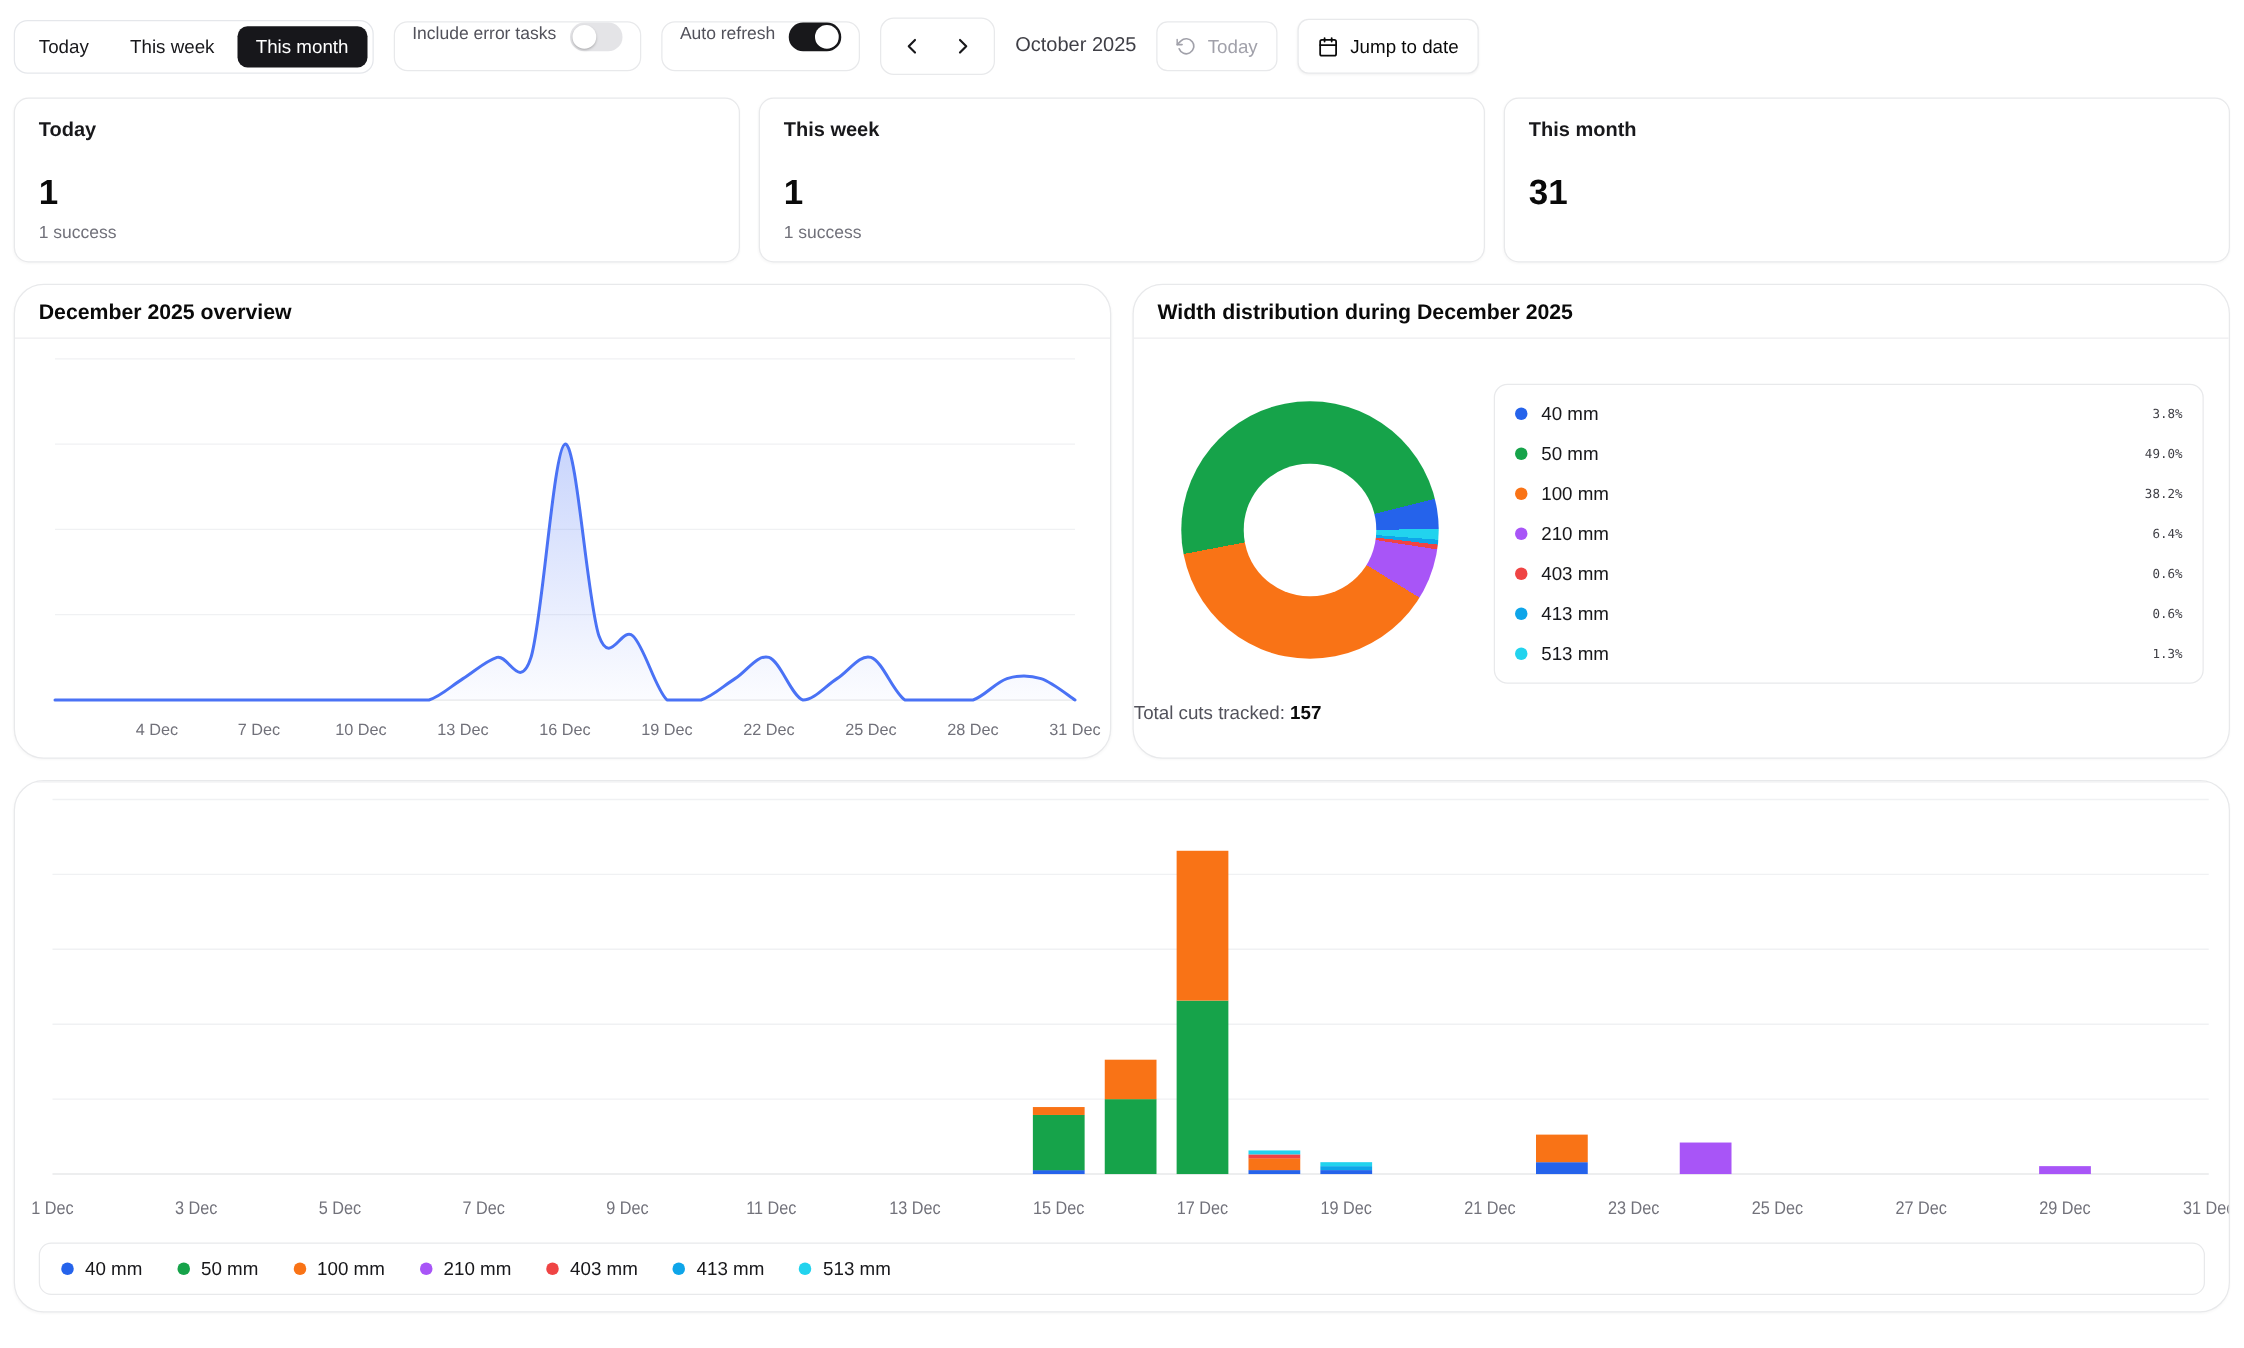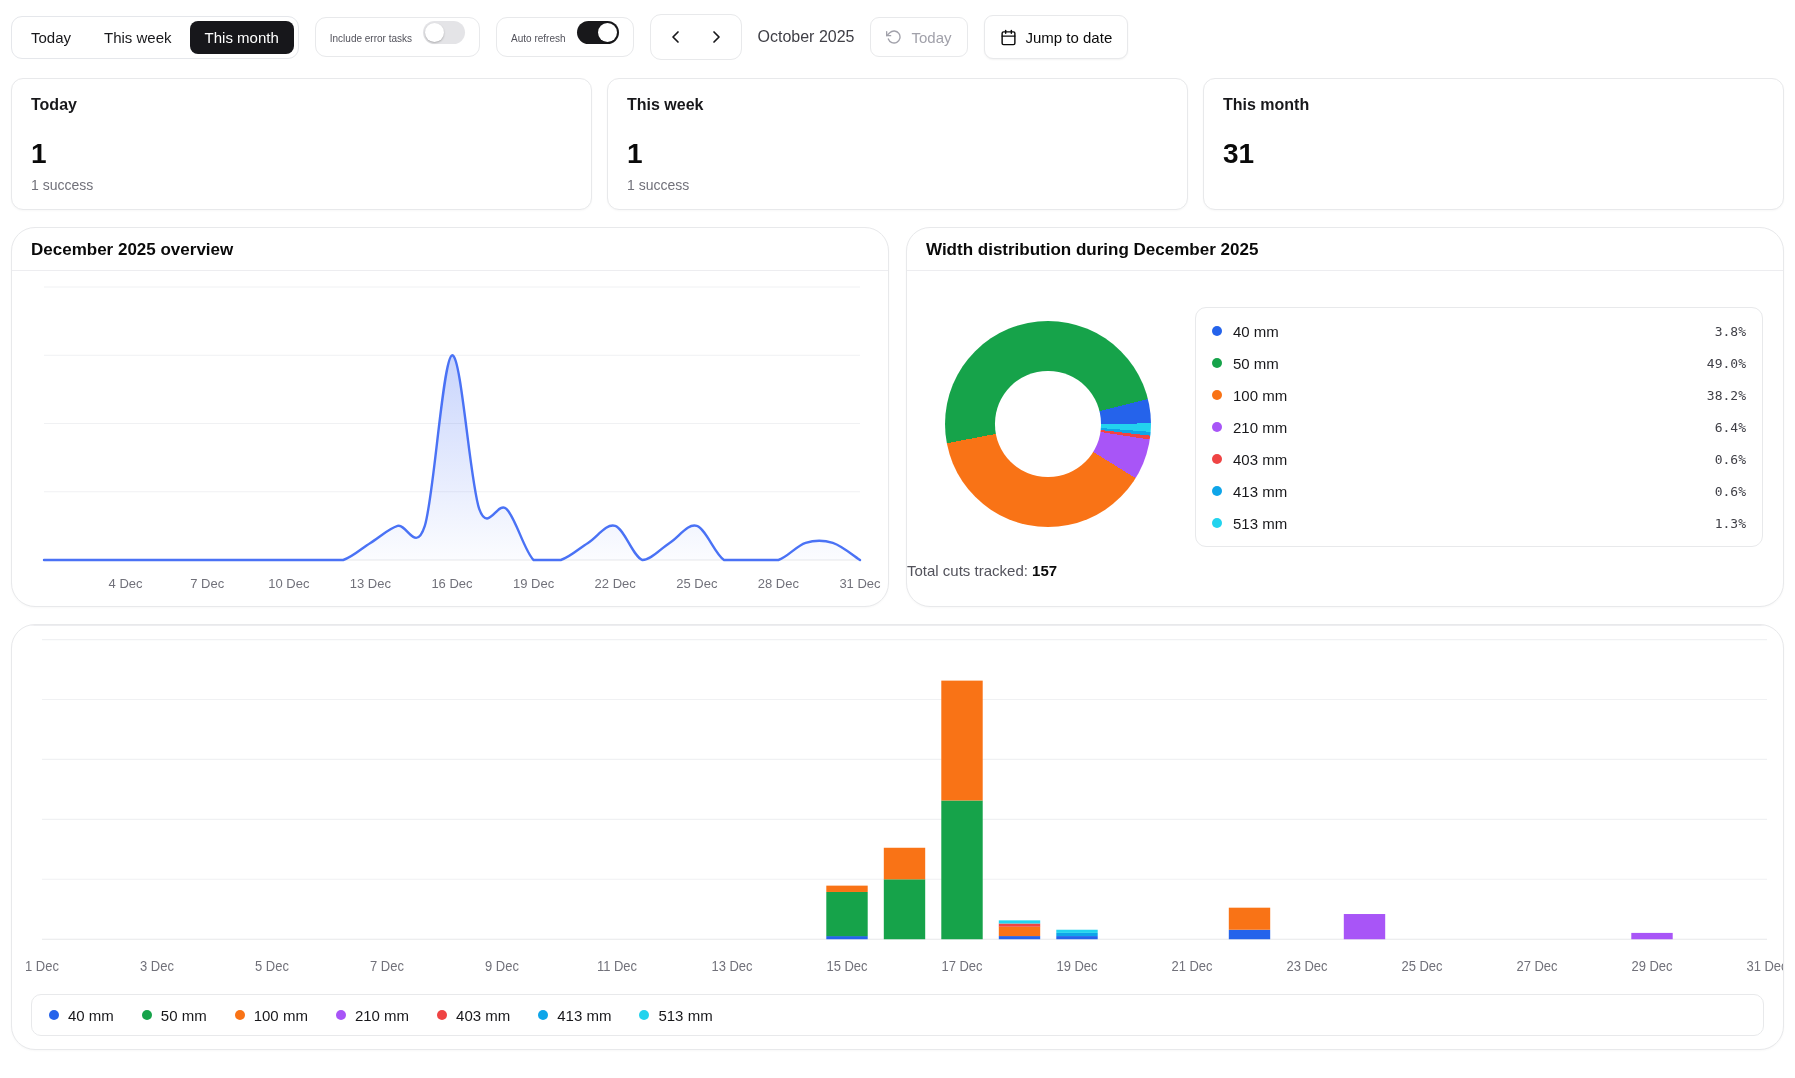--- a/index.html
+++ b/index.html
@@ -6,21 +6,21 @@
   html,body{background:#ffffff}
   body{
     width:1795px;height:1078px;padding:14px 11px;overflow:hidden;
     font-family:"Liberation Sans","DejaVu Sans",sans-serif;color:#18181b;
   }
   
   .toolbar{display:flex;align-items:center;gap:16px}
   .segmented{display:inline-flex;align-items:center;gap:3px;border:1px solid #e5e7eb;border-radius:11px;padding:4px;background:#fff}
   .seg-item{border:none;background:transparent;font:inherit;font-size:15px;font-weight:500;color:#18181b;padding:8px 15px;border-radius:8px;cursor:pointer;white-space:nowrap}
   .seg-item.active{background:#17171b;color:#fff}
-  .pill{display:flex;align-items:flex-end;gap:11px;border:1px solid #e8e9eb;border-radius:11px;padding:12px 14px;height:40px;font-size:10px;color:#52525b;background:#fff}
+  .pill{display:flex;align-items:flex-start;gap:11px;border:1px solid #e8e9eb;border-radius:11px;padding:0 14px;height:40px;font-size:14px;color:#52525b;background:#fff}
   .switch{width:42px;height:23px;border-radius:12px;background:#e4e4e7;position:relative;cursor:pointer;flex:none}
   .switch .knob{position:absolute;top:2px;left:2px;width:19px;height:19px;border-radius:50%;background:#fff;box-shadow:0 1px 2px rgba(0,0,0,.25)}
   .switch.on{background:#18181b}
   .switch.on .knob{left:21px}
   .nav-group{display:flex;align-items:center;border:1px solid #e8e9eb;border-radius:11px;height:46px;padding:0 5px;background:#fff}
   .nav-btn{width:40px;height:36px;display:flex;align-items:center;justify-content:center;background:none;border:none;border-radius:8px;cursor:pointer;color:#18181b}
   .period{font-size:16px;color:#3f3f46;white-space:nowrap}
   .btn{display:flex;align-items:center;gap:9px;border:1px solid #e8e9eb;background:#fff;border-radius:9px;height:40px;padding:0 15px;font:inherit;font-size:15px;cursor:pointer;white-space:nowrap}
   .btn.ghost{color:#a1a1aa}
   .btn.strong{color:#0a0a0a;font-weight:500;height:44px;box-shadow:0 1px 2px rgba(0,0,0,.05)}
@@ -41,21 +41,21 @@
   .line-body{flex:1;position:relative}
   .line-body svg{position:absolute;inset:0;width:100%;height:100%}
   
   .dist-body{flex:none;display:flex;align-items:flex-start;gap:44px;padding:36px 20px 0 38px}
   .donut{width:206px;height:206px;border-radius:50%;position:relative;flex:none;margin-top:14px}
   .donut-hole{position:absolute;inset:24.5%;background:#fff;border-radius:50%}
   .legend-box{flex:1;border:1px solid #e8e9eb;border-radius:11px;padding:7px 16px}
   .legend-row{display:flex;align-items:center;height:32px}
   .legend-dot{width:10px;height:10px;border-radius:50%;margin-right:11px;flex:none}
   .legend-label{font-size:15px;font-weight:500;color:#18181b}
-  .legend-pct{margin-left:auto;font-family:"DejaVu Sans Mono",monospace;font-size:13px;color:#3f3f46}
+  .legend-pct{margin-left:auto;font-family:"DejaVu Sans Mono",monospace;font-size:10px;color:#3f3f46}
   .total-line{text-align:left;font-size:15px;color:#52525b;margin-top:15px}
   .total-line b{color:#0a0a0a;font-weight:700}
   
   .bottom-card{margin-top:17px;height:426px;display:flex;flex-direction:column}
   .bar-body{flex:1;position:relative}
   .bar-body svg{position:absolute;inset:0;width:100%;height:100%}
   .legend-strip{flex:none;margin:5px 19px 13px;border:1px solid #e8e9eb;border-radius:10px;height:42px;display:flex;align-items:center;gap:28px;padding:0 17px}
   .legend-item{display:flex;align-items:center;gap:9px;font-size:15px;font-weight:500;color:#18181b}
   .legend-item .legend-dot{margin-right:0}
 </style>

